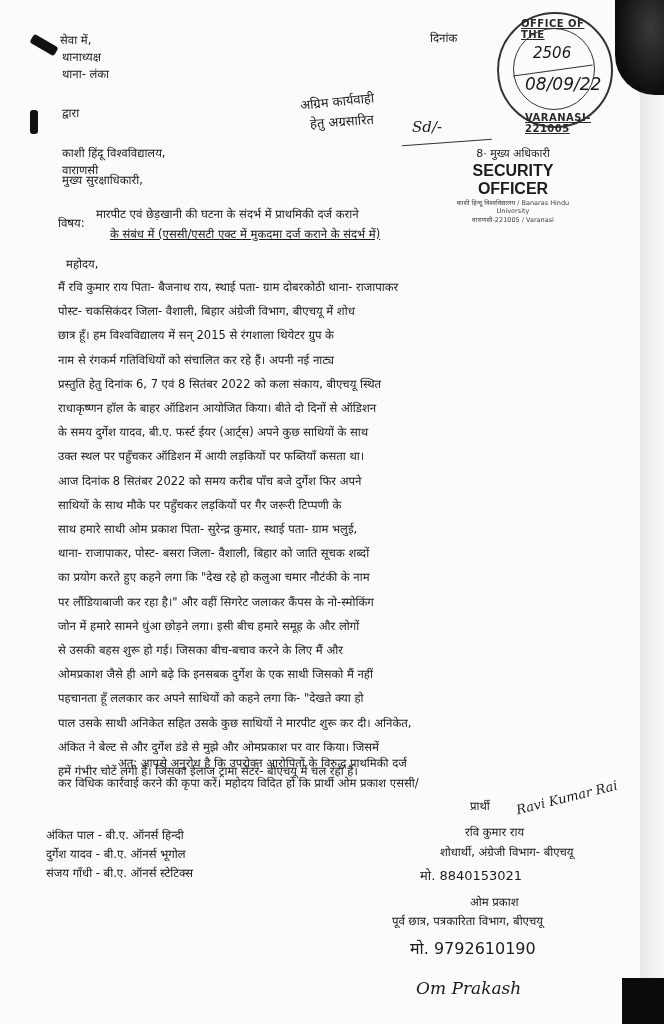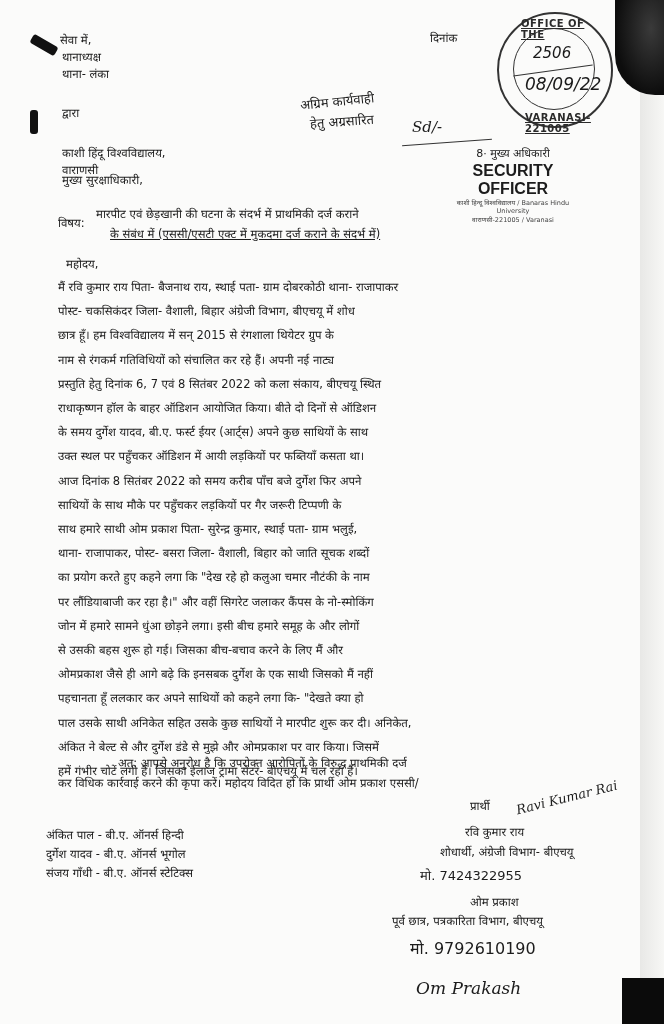--- a/index.html
+++ b/index.html
@@ -141,21 +141,21 @@
   </div>
 </div>
 
 <div class="hw" style="left:470px;top:800px;">प्रार्थी</div>
 <div class="hw sig" style="left:515px;top:790px;font-size:13px;transform:rotate(-14deg);">Ravi Kumar Rai</div>
 
 <div class="hw" style="left:465px;top:826px;">रवि कुमार राय</div>
 <div class="hw" style="left:440px;top:846px;">शोधार्थी, अंग्रेजी विभाग- बीएचयू</div>
 <div class="hw" style="left:420px;top:868px;font-size:13px;">
   <span>मो.</span>
-  <span>7424322955</span>
+  <span>8840153021</span>
 </div>
 
 <div class="hw" style="left:470px;top:896px;">ओम प्रकाश</div>
 <div class="hw" style="left:392px;top:915px;">पूर्व छात्र, पत्रकारिता विभाग, बीएचयू</div>
 <div class="hw" style="left:410px;top:939px;font-size:16px;">
   <span>मो.</span>
   <span>9792610190</span>
 </div>
 <div class="hw sig" style="left:416px;top:978px;font-size:17px;">Om Prakash</div>
 

